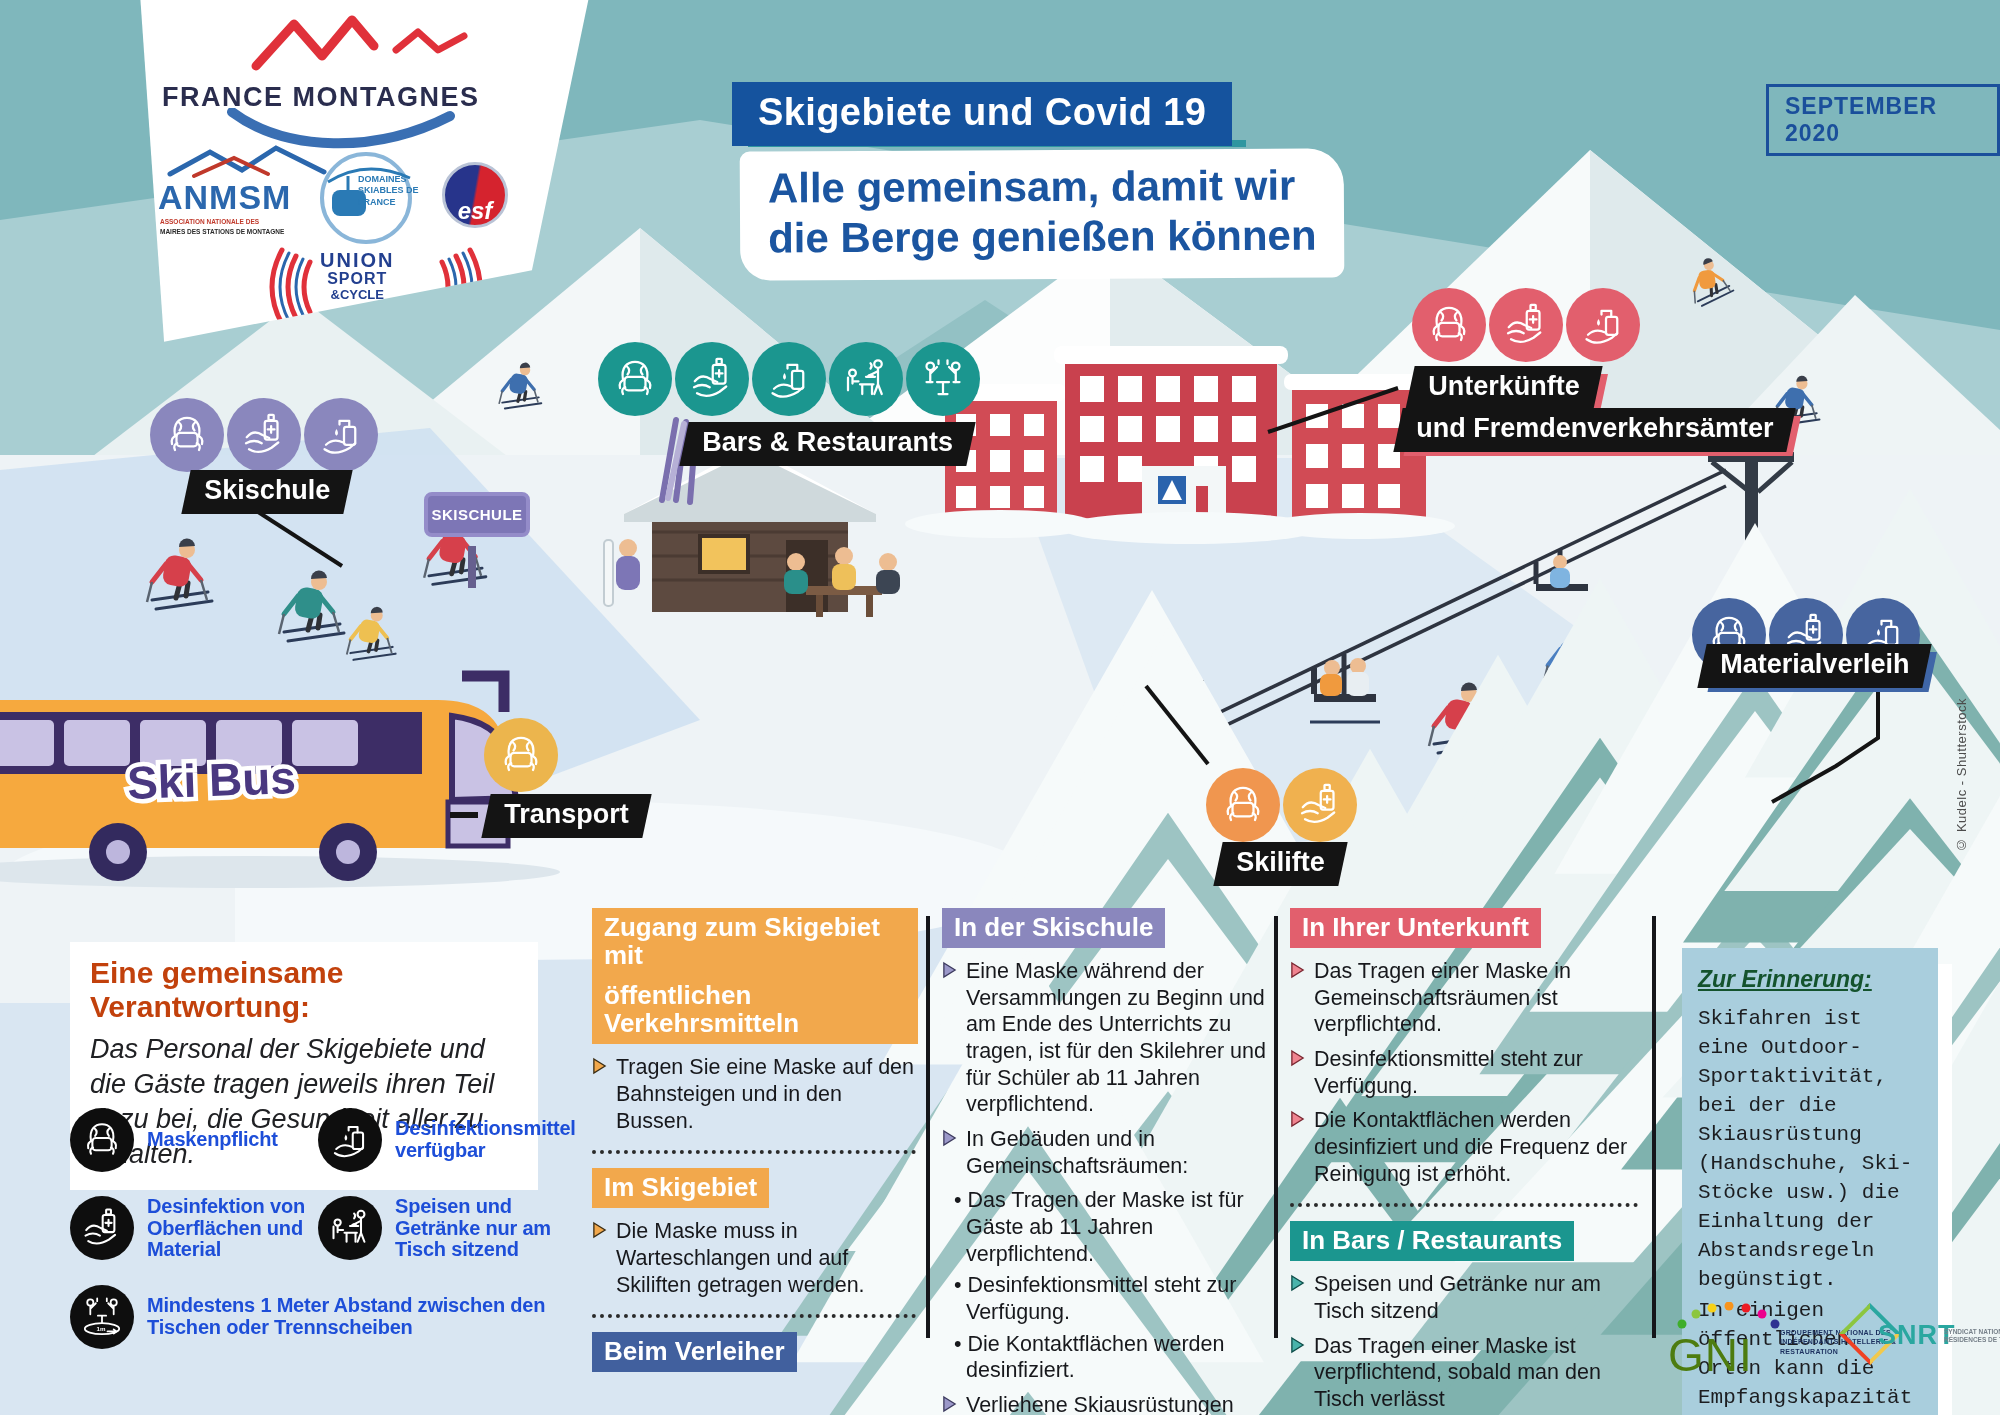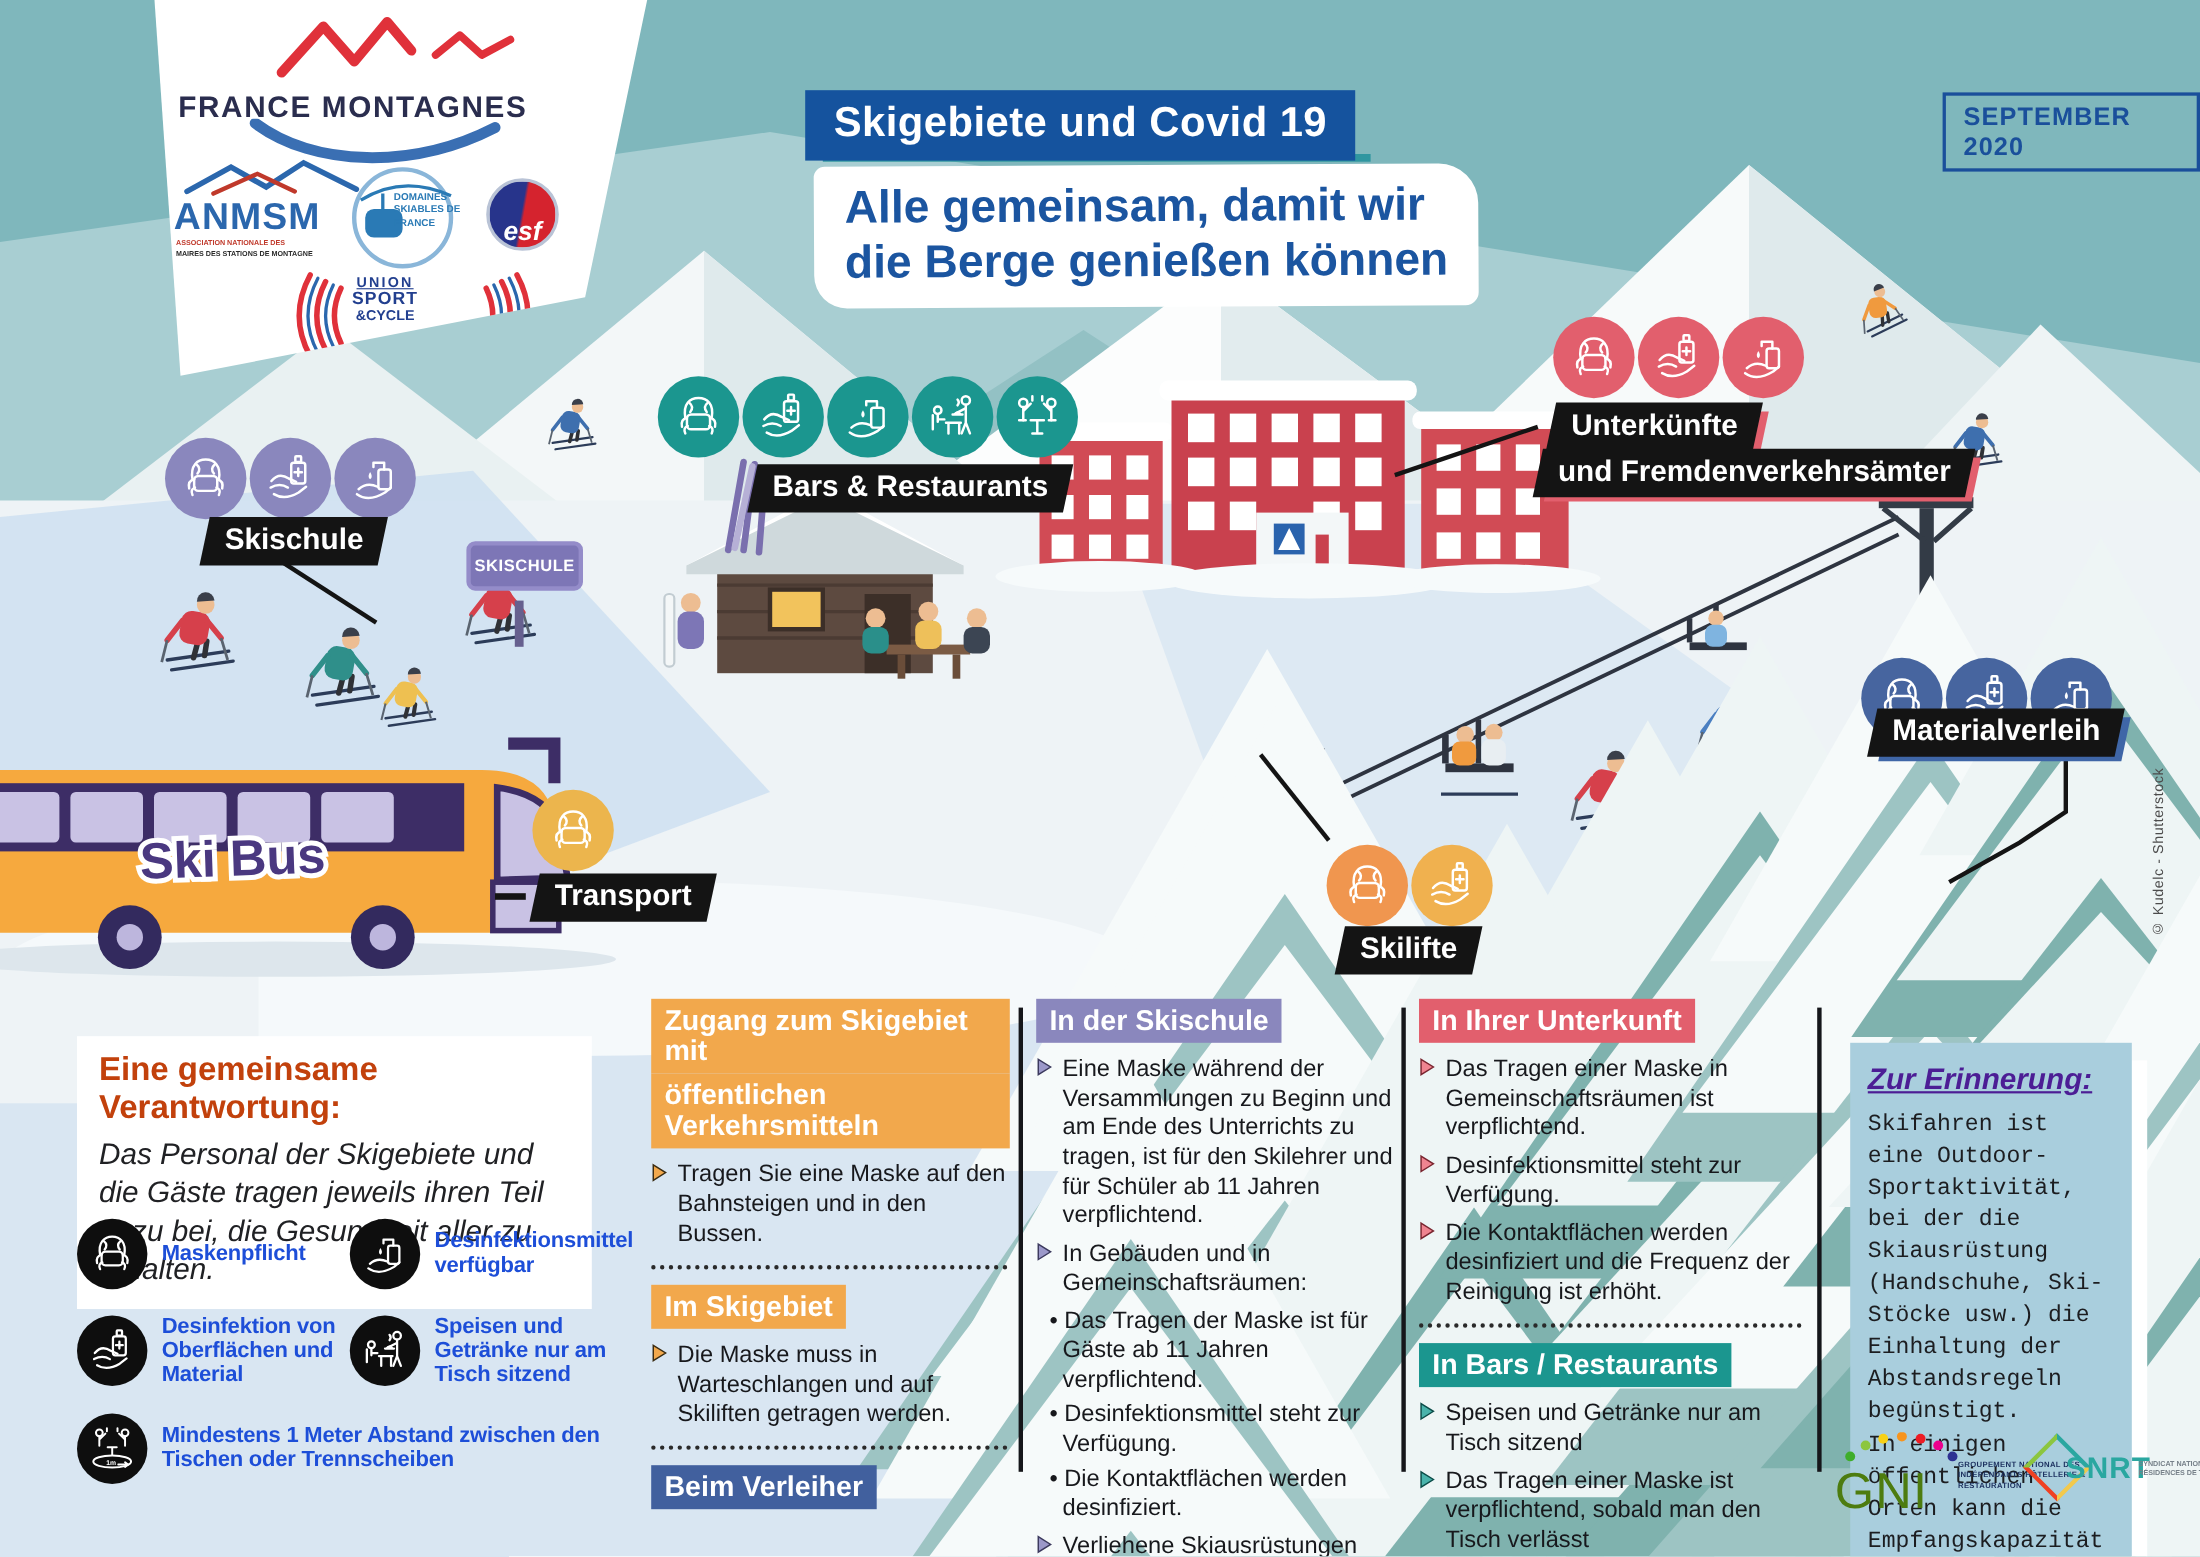--- a/index.html
+++ b/index.html
@@ -67,33 +67,33 @@
   .t-or{fill:#f2a84c;stroke:#3b2d14;stroke-width:1.4}
   .t-pu{fill:#9b98c9;stroke:#3c3a5e;stroke-width:1.4}
   .t-re{fill:#ef8490;stroke:#7a2630;stroke-width:1.4}
   .t-te{fill:#49b3ab;stroke:#0c4d49;stroke-width:1.4}
   .sub{margin:5px 0 5px 24px;font-size:21.5px;line-height:1.24;text-indent:-12px;}
   .sub::before{content:"• ";}
   .dots{border-top:4px dotted #2a2a2a;margin:16px 2px 14px 0;}
 
   .reminder{position:absolute;left:1682px;top:948px;width:256px;z-index:6;background:#a9cedd;
             padding:18px 16px 22px;box-shadow:14px 16px 0 #fff;}
-  .reminder h3{margin:0 0 12px;font-size:27px;font-weight:800;font-style:italic;text-decoration:underline;color:#4c1d95;}
+  .reminder h3{margin:0 0 12px;font-size:23px;font-weight:800;font-style:italic;text-decoration:underline;color:#14532d;}
   .reminder p{margin:0;font-size:21px;line-height:1.38;color:#1c1d20;font-family:Liberation Mono, monospace;}
 
   
   .fm-word{position:absolute;left:56px;top:90px;font-size:27px;font-weight:800;color:#2a2d4e;letter-spacing:1.5px;white-space:nowrap;}
   .lg-small{position:absolute;font-size:6.5px;color:#5a6a7a;line-height:1.2;font-weight:700;}
   .anmsm{position:absolute;left:52px;top:186px;font-size:34px;font-weight:800;color:#2b67ad;letter-spacing:1px;}
   .esf{position:absolute;left:336px;top:170px;width:66px;height:66px;border-radius:50%;
        background:linear-gradient(100deg,#27348b 48%,#d5232e 52%);border:3px solid #b9c3d6;
        display:flex;align-items:flex-end;justify-content:center;color:#fff;font-weight:800;font-style:italic;font-size:24px;}
   .dsf-text{position:absolute;left:252px;top:182px;width:78px;font-size:9px;font-weight:700;color:#2a7ab5;line-height:1.25;}
   .union{position:absolute;left:214px;top:258px;text-align:center;color:#223f8f;font-weight:800;line-height:1.05;}
-  .union .u1{font-size:13px;letter-spacing:2px;text-decoration:underline;}
+  .union .u1{font-size:20px;letter-spacing:2px;}
   .union .u2{font-size:16px;letter-spacing:1px;}
   .union .u3{font-size:13px;}
   .gni{position:absolute;left:1668px;top:1302px;z-index:6;}
   .gni-word{font-size:46px;font-weight:400;color:#4d7c0f;letter-spacing:1px;line-height:1;}
   .gni-sub{position:absolute;left:112px;top:26px;width:130px;font-size:7px;font-weight:700;color:#1b2f5e;line-height:1.35;letter-spacing:.3px;}
   .snrt{position:absolute;left:1848px;top:1306px;z-index:6;}
   .diamond{position:absolute;left:0;top:6px;width:44px;height:44px;transform:rotate(45deg);
            border-top:4px solid #2aa7a0;border-right:4px solid #f2c94c;border-bottom:4px solid #ef4123;border-left:4px solid #8cc63f;}
   .snrt-word{position:absolute;left:30px;top:14px;font-size:27px;font-weight:800;color:#2aa7a0;letter-spacing:1px;}
   .snrt-sub{position:absolute;left:96px;top:22px;width:96px;font-size:6.5px;color:#77818a;font-weight:700;line-height:1.3;}

